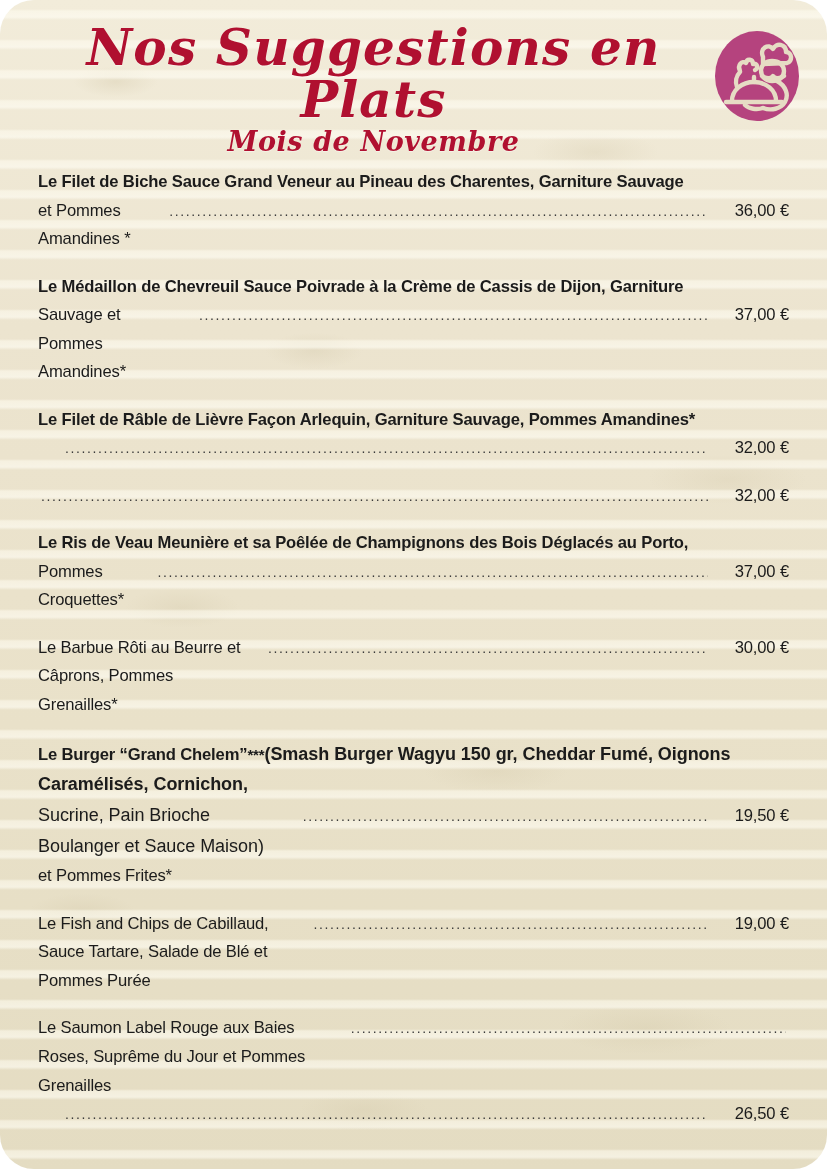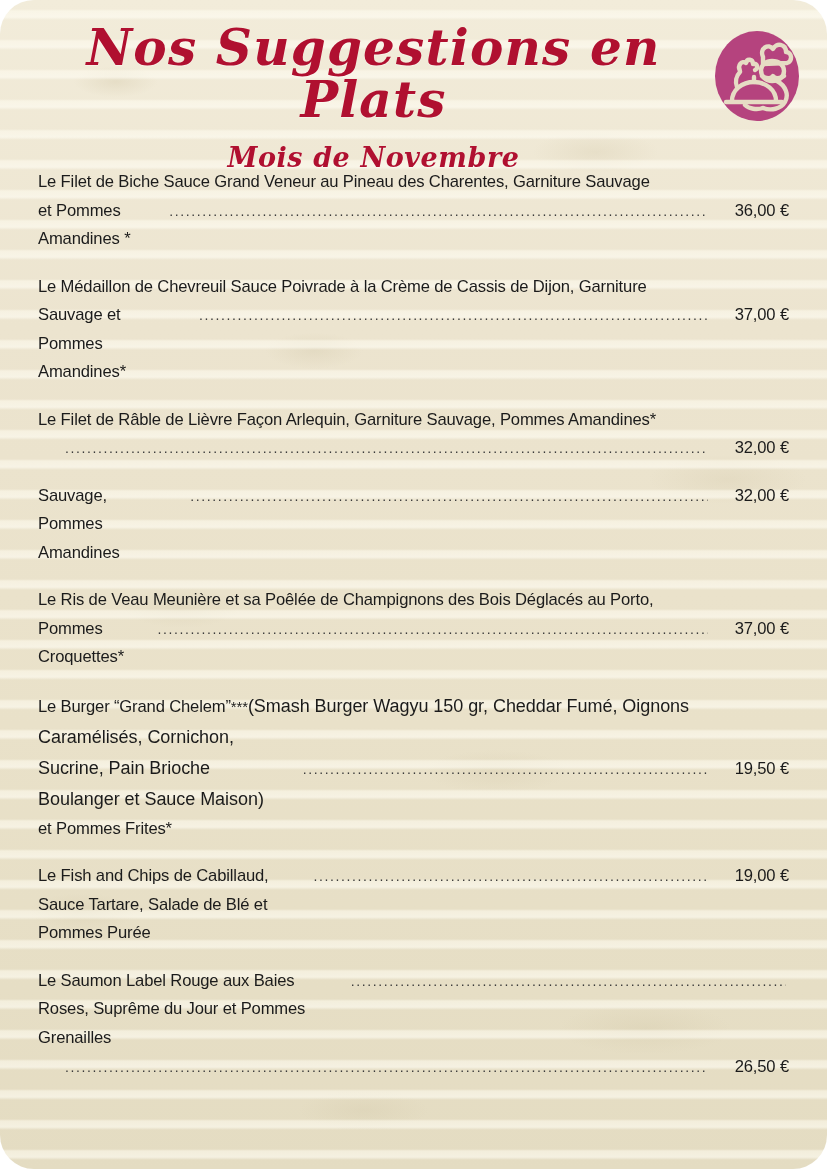--- a/index.html
+++ b/index.html
@@ -64,21 +64,21 @@
   }
 
   .subtitle {
     text-align: center;
     color: #b01030;
     font-family: "DejaVu Serif", serif;
     font-style: italic;
     font-weight: 700;
     font-size: 27px;
     letter-spacing: 0.6px;
-    margin-top: 16px;
+    margin-top: 0;
     padding: 0 120px 0 40px;
     text-shadow: 0 1px 0 rgba(255,255,255,0.4);
   }
 
   
   .logo {
     position: absolute;
     top: 26px;
     right: 24px;
     width: 92px;
@@ -122,21 +122,21 @@
     content: "........................................................................................................................................................................";
   }
   .row .price {
     flex: 0 0 auto;
     white-space: nowrap;
     font-size: 16.6px;
     text-align: right;
   }
 
   
-  .desc { display: block; }
+  .desc { display: block; font-weight: bold; }
 
   
   .small {
     font-size: 18px;
     letter-spacing: -0.05px;
   }
   .sup { font-size: 15px; vertical-align: baseline; }
 </style>
 </head>
 <body>
@@ -197,35 +197,41 @@
       <div class="desc">Le Filet de Râble de Lièvre Façon Arlequin, Garniture Sauvage, Pommes Amandines*</div>
       <div class="row">
         <span class="txt"></span>
         <span class="lead"></span>
         <span class="price">32,00 €</span>
       </div>
     </div>
 
     <div class="item">
       <div class="row">
-        <span class="txt">Sauvage, Pommes Amandines</span>
         <span class="lead"></span>
         <span class="price"> 32,00 €</span>
       </div>
     </div>
 
     <div class="item">
       <div class="desc">Le Ris de Veau Meunière et sa Poêlée de Champignons des Bois Déglacés au Porto,</div>
       <div class="row">
         <span class="txt">Pommes Croquettes*</span>
         <span class="lead"></span>
         <span class="price"> 37,00 €</span>
       </div>
     </div>
 
+    <div class="item">
+      <div class="row">
+        <span class="txt">Le Barbue Rôti au Beurre et Câprons, Pommes Grenailles*</span>
+        <span class="lead"></span>
+        <span class="price"> 30,00 €</span>
+      </div>
+    </div>
 
     <div class="item">
       <div class="desc">
         <span>Le Burger “Grand Chelem”</span><span class="sup">***</span><span class="small">(Smash Burger  Wagyu 150 gr, Cheddar Fumé, Oignons Caramélisés, Cornichon,</span>
       </div>
       <div class="row">
         <span class="txt"><span class="small">Sucrine, Pain Brioche Boulanger et Sauce Maison)</span><span> et Pommes Frites*</span></span>
         <span class="lead"></span>
         <span class="price">19,50 €</span>
       </div>

